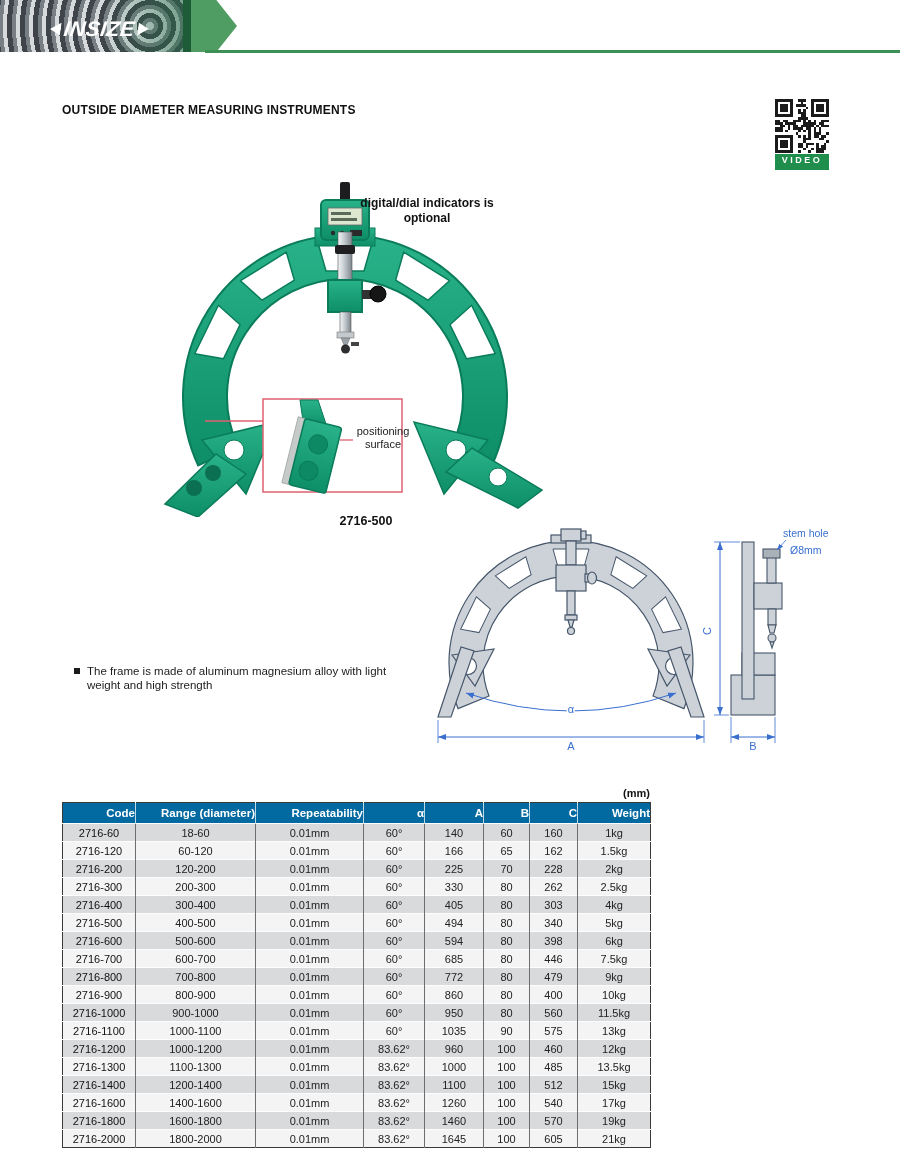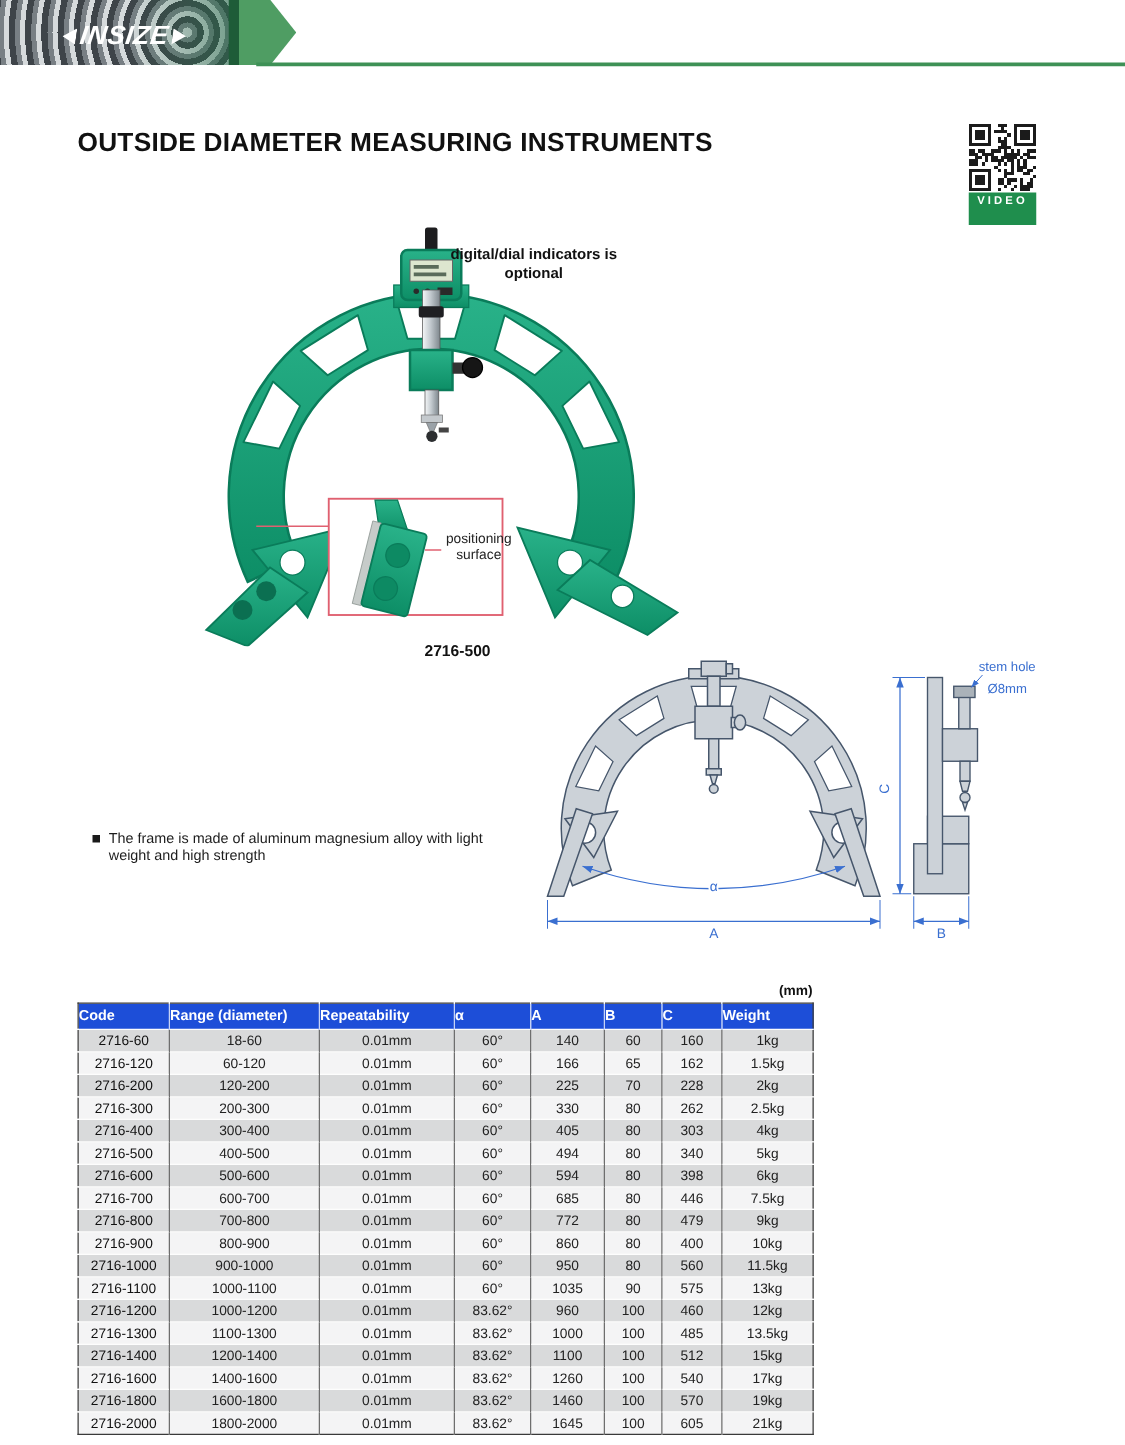--- a/index.html
+++ b/index.html
@@ -19,27 +19,27 @@
   .logo .word{color:#fff;font-weight:bold;font-style:italic;font-size:21px;letter-spacing:.5px;}
   .tri{width:11px;height:13px;background:#fff;}
   .tri-l{clip-path:polygon(100% 0,100% 100%,0 50%);}
   .tri-r{clip-path:polygon(0 0,100% 50%,0 100%);}
   .banner-darkband{position:absolute;left:183px;top:0;width:13px;height:52px;background:#1e5c38;}
   .banner-arrow{position:absolute;left:191px;top:0;width:46px;height:52px;background:#4f9d63;
         clip-path:polygon(0 0,55% 0,100% 50%,55% 100%,0 100%);}
   .banner-rule{position:absolute;left:205px;right:0;top:50px;height:3px;background:#3e9156;}
 
   
-  .page-title{position:absolute;left:62px;top:103px;font-size:21px;font-weight:bold;
+  .page-title{position:absolute;left:62px;top:103px;font-size:12px;font-weight:bold;
               letter-spacing:.2px;color:#111;}
 
   
   .qr-wrap{position:absolute;left:775px;top:99px;width:54px;height:54px;background:#fff;}
   .qr-wrap svg{display:block;width:54px;height:54px;shape-rendering:crispEdges;background:#fff;}
-  .video-badge{position:absolute;left:775px;top:154px;width:54px;height:26px;background:#1f8e4d;
+  .video-badge{position:absolute;left:775px;top:154px;width:54px;height:16px;background:#1f8e4d;
                color:#fff;font-size:9px;font-weight:bold;letter-spacing:2.5px;text-align:center;
                line-height:13px;}
 
   
   .product-svg{position:absolute;left:150px;top:172px;width:420px;height:345px;}
   .annotation{position:absolute;left:352px;top:196px;width:150px;text-align:center;
               font-size:12px;font-weight:bold;line-height:15px;color:#111;}
   .inset-label{position:absolute;left:350px;top:425px;width:66px;text-align:center;
                font-size:11px;line-height:13px;color:#222;}
   .model-label{position:absolute;left:296px;top:514px;width:140px;text-align:center;
@@ -53,22 +53,22 @@
   .features{position:absolute;left:62px;top:652px;width:345px;list-style:none;margin:12px;padding:0;}
   .features li{position:relative;padding-left:13px;font-size:11.5px;line-height:14px;
                margin-bottom:2px;color:#1c1c1c;max-width:332px;}
   .features li::before{content:"";position:absolute;left:0;top:4px;width:6px;height:6px;background:#1a1a1a;}
 
   
   .unit-note{position:absolute;left:560px;top:787px;width:90px;text-align:right;
              font-size:11px;font-weight:bold;color:#111;}
   .spec-table{position:absolute;left:62px;top:802px;width:588px;border-collapse:collapse;
               table-layout:fixed;border:1px solid #3a3a3a;font-size:11px;}
-  .spec-table th{background:#1d4ed8;color:#fff;font-weight:bold;font-size:11.5px;height:20px;
-                 border-right:1px solid rgba(255,255,255,.75);text-align:left;padding:0;}
+  .spec-table th{background:#0369a1;color:#fff;font-weight:bold;font-size:11.5px;height:20px;
+                 border-right:1px solid rgba(255,255,255,.75);text-align:right;padding:0;}
   .spec-table th:last-child{border-right:none;}
   .spec-table td{height:17px;text-align:center;padding:0;border-right:1px solid #6e6e6e;
                  border-top:1px solid #fdfdfd;color:#222;}
   .spec-table td:last-child{border-right:none;}
   .spec-table tr.odd td{background:#d9dadb;}
   .spec-table tr.even td{background:#f4f4f5;}
   .spec-table td.code{font-weight:normal;color:#111;}
 </style>
 </head>
 <body>

